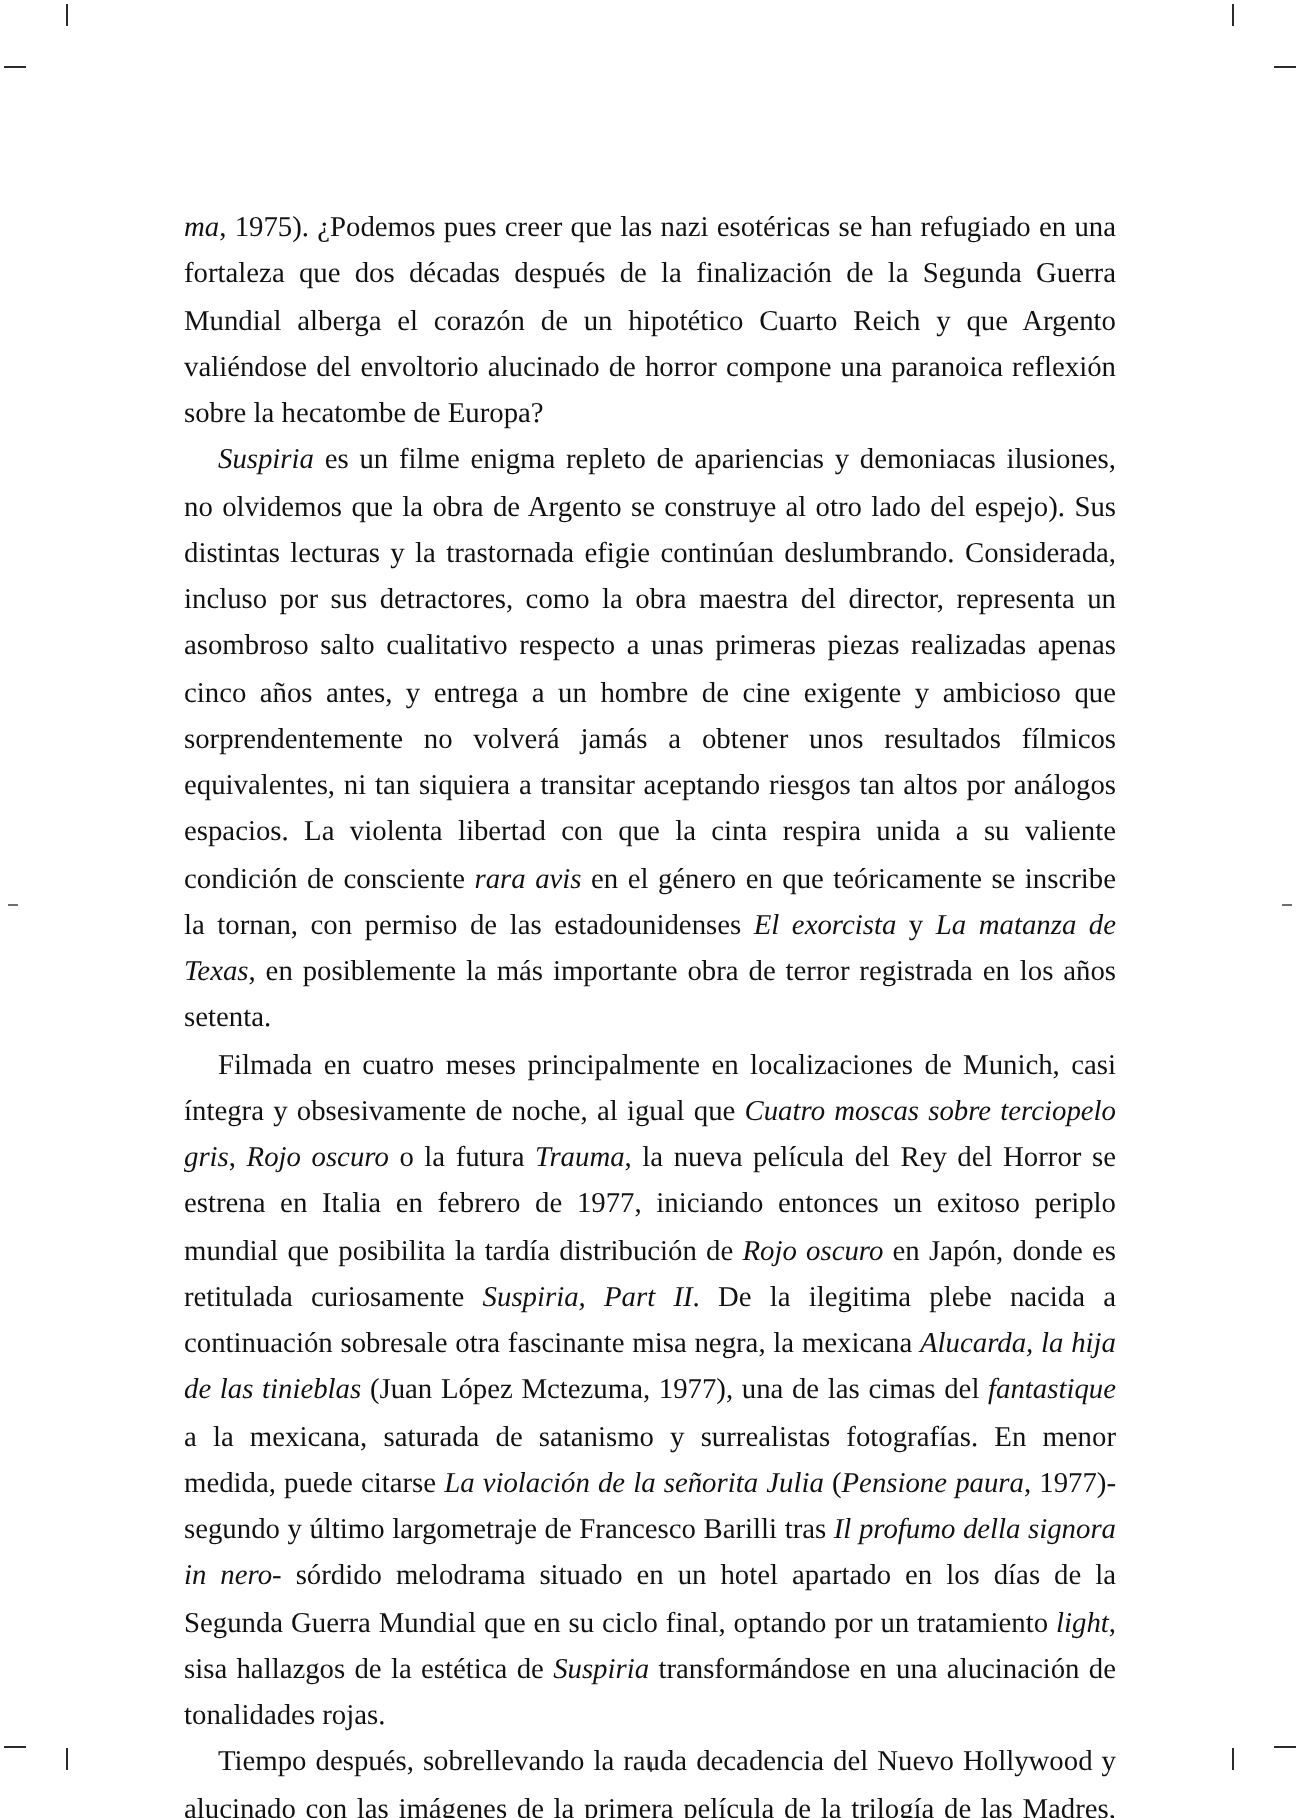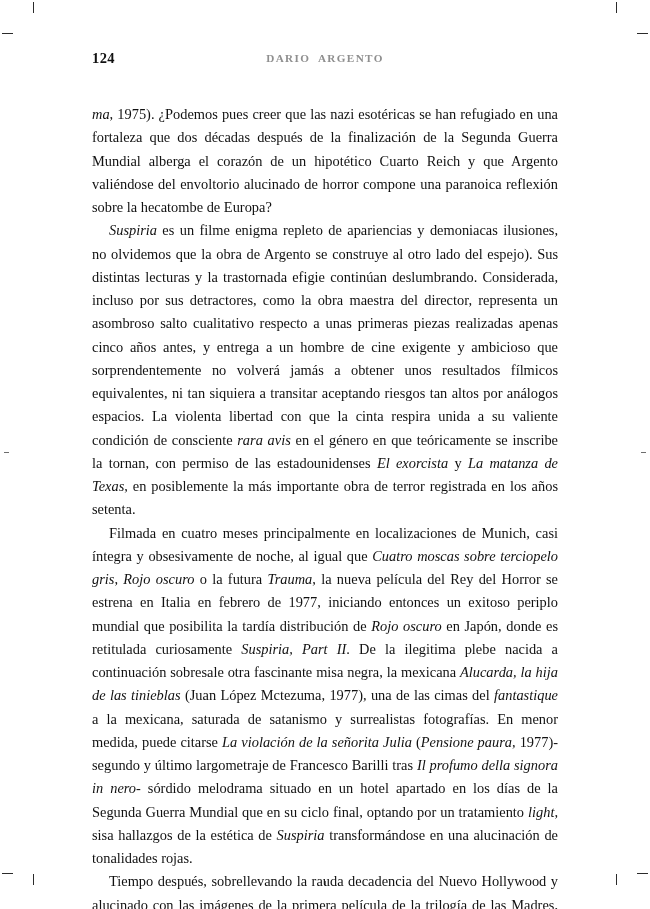--- a/index.html
+++ b/index.html
@@ -106,24 +106,20 @@
   <div class="crop v c-tr-v"></div>
   <div class="crop h c-tr-h"></div>
   <div class="crop v c-bl-v"></div>
   <div class="crop h c-bl-h"></div>
   <div class="crop v c-br-v"></div>
   <div class="crop h c-br-h"></div>
   <div class="tick h t-left"></div>
   <div class="tick h t-right"></div>
   <div class="tick v t-bottom"></div>
 
-  <div class="header">
-    <span class="folio">124</span>
-    <span class="running-head">DARIO  ARGENTO</span>
-  </div>
 
   <div class="textblock">
       <p class="cont"><i>ma</i><span>, 1975). ¿Podemos pues creer que las nazi esotéricas se han refugiado en una fortaleza que dos décadas después de la finalización de la Segunda Guerra Mundial alberga el corazón de un hipotético Cuarto Reich y que Argento valiéndose del envoltorio alucinado de horror compone una paranoica reflexión sobre la hecatombe de Europa?</span></p>
       <p class="indent"><i>Suspiria</i><span> es un filme enigma repleto de apariencias y demoniacas ilusiones, no olvidemos que la obra de Argento se construye al otro lado del espejo). Sus distintas lecturas y la trastornada efigie continúan deslumbrando. Considerada, incluso por sus detractores, como la obra maestra del director, representa un asombroso salto cualitativo respecto a unas primeras piezas realizadas apenas cinco años antes, y entrega a un hombre de cine exigente y ambicioso que sorprendentemente no volverá jamás a obtener unos resultados fílmicos equivalentes, ni tan siquiera a transitar aceptando riesgos tan altos por análogos espacios. La violenta libertad con que la cinta respira unida a su valiente condición de consciente </span><i>rara avis</i><span> en el género en que teóricamente se inscribe la tornan, con permiso de las estadounidenses </span><i>El exorcista</i><span> y </span><i>La matanza de Texas</i><span>, en posiblemente la más importante obra de terror registrada en los años setenta.</span></p>
       <p class="indent"><span>Filmada en cuatro meses principalmente en localizaciones de Munich, casi íntegra y obsesivamente de noche, al igual que </span><i>Cuatro moscas sobre terciopelo gris</i><span>, </span><i>Rojo oscuro</i><span> o la futura </span><i>Trauma</i><span>, la nueva película del Rey del Horror se estrena en Italia en febrero de 1977, iniciando entonces un exitoso periplo mundial que posibilita la tardía distribución de </span><i>Rojo oscuro</i><span> en Japón, donde es retitulada curiosamente </span><i>Suspiria,  Part II</i><span>. De la ilegitima plebe nacida a continuación sobresale otra fascinante misa negra, la mexicana </span><i>Alucarda,  la hija de las tinieblas</i><span> (Juan López Mctezuma, 1977), una de las cimas del </span><i>fantastique</i><span> a la mexicana, saturada de satanismo y surrealistas fotografías. En menor medida, puede citarse </span><i>La violación de la señorita Julia</i><span> (</span><i>Pensione paura</i><span>, 1977)- segundo y último largometraje de Francesco Barilli tras </span><i>Il profumo della signora in nero</i><span>- sórdido melodrama situado en un hotel apartado en los días de la Segunda Guerra Mundial que en su ciclo final, optando por un tratamiento </span><i>light</i><span>, sisa hallazgos de la estética de </span><i>Suspiria</i><span> transformándose en una alucinación de tonalidades rojas.</span></p>
       <p class="indent"><span>Tiempo después, sobrellevando la rauda decadencia del Nuevo Hollywood y alucinado con las imágenes de la primera película de la trilogía de las Madres, Paul Schrader, a punto de comenzar el rodaje de </span></p>
     </div>
 
 </div>
 

